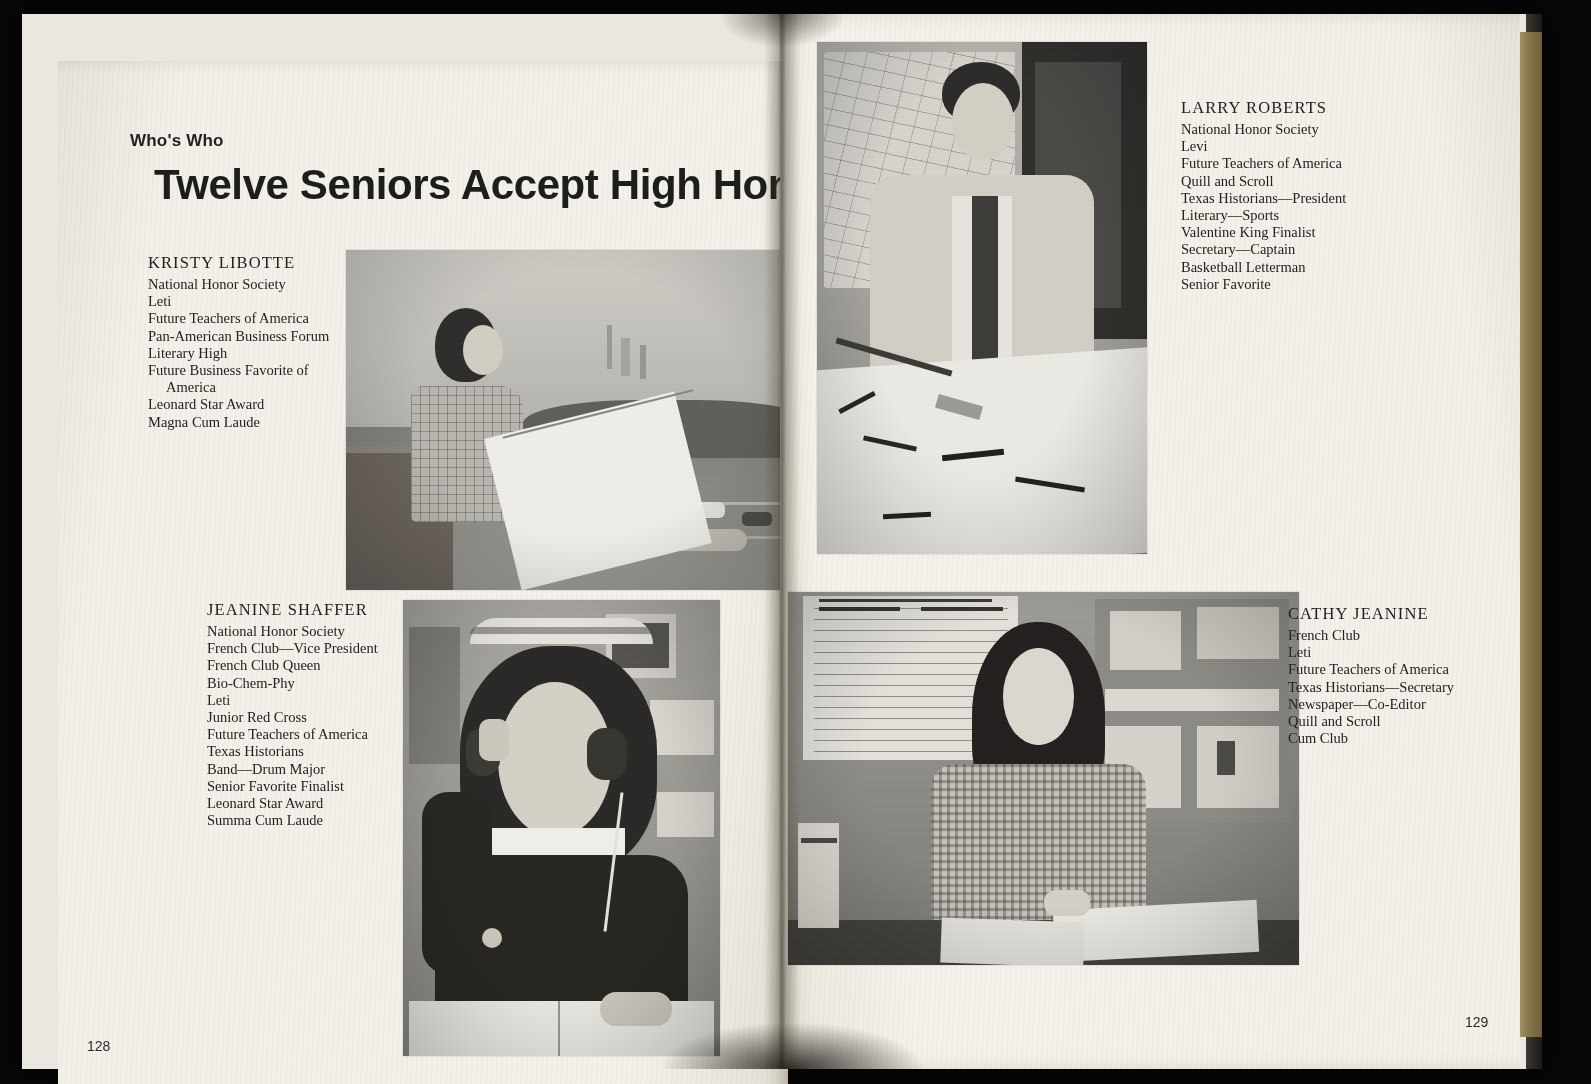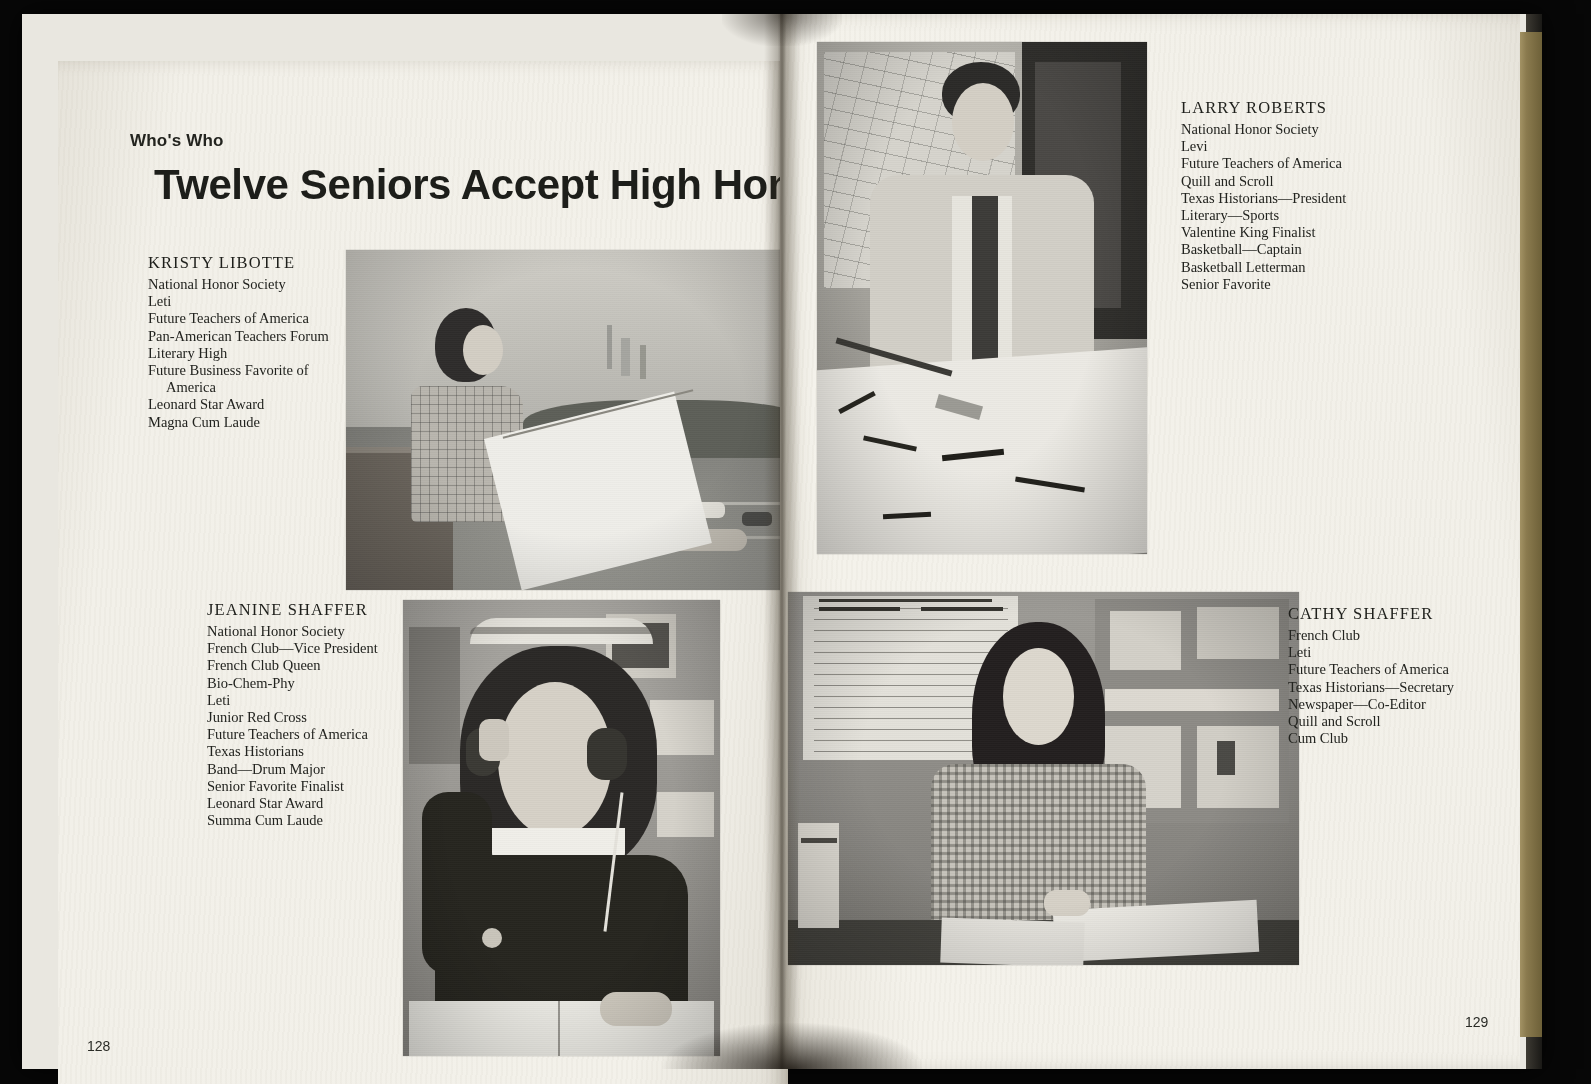--- a/index.html
+++ b/index.html
@@ -214,21 +214,21 @@
 
       <div class="kicker">Who's Who</div>
       <div class="headline">Twelve Seniors Accept High Honors</div>
 
       <div class="entry" id="entry-kristy">
         <div class="entry-name">KRISTY LIBOTTE</div>
         <ul class="entry-list">
           <li>National Honor Society</li>
           <li>Leti</li>
           <li>Future Teachers of America</li>
-          <li>Pan-American Teachers Forum</li>
+          <li>Pan-American Business Forum</li>
           <li>Literary High</li>
           <li>Future Business Favorite of</li>
           <li class="cont">America</li>
           <li>Leonard Star Award</li>
           <li>Magna Cum Laude</li>
         </ul>
       </div>
 
       <div class="photo" id="photo-kristy">
         <div class="ph-sky" style="background:linear-gradient(180deg,#cfcdc6 0%,#b4b3ad 100%);"></div>
@@ -309,21 +309,21 @@
     <div class="entry" id="entry-larry">
       <div class="entry-name">LARRY ROBERTS</div>
       <ul class="entry-list">
         <li>National Honor Society</li>
         <li>Levi</li>
         <li>Future Teachers of America</li>
         <li>Quill and Scroll</li>
         <li>Texas Historians—President</li>
         <li>Literary—Sports</li>
         <li>Valentine King Finalist</li>
-        <li>Basketball—Captain</li>
+        <li>Secretary—Captain</li>
         <li>Basketball Letterman</li>
         <li>Senior Favorite</li>
       </ul>
     </div>
 
     <div class="entry" id="entry-jeanine">
       <div class="entry-name">JEANINE SHAFFER</div>
       <ul class="entry-list">
         <li>National Honor Society</li>
         <li>French Club—Vice President</li>
@@ -415,21 +415,21 @@
 
       <div class="ph-face" style="left:50%;top:80%;width:46px;height:26px;background:#d6d1c7;border-radius:12px;"></div>
 
       <div class="ph-light" style="left:2%;top:62%;width:8%;height:28%;background:#dedbd3;"></div>
       <div class="ph-dark" style="left:2.5%;top:66%;width:7%;height:5px;background:#4b4944;"></div>
       <div class="vign"></div>
       <div class="grain"></div>
     </div>
 
     <div class="entry" id="entry-cathy">
-      <div class="entry-name">CATHY SHAFFER</div>
+      <div class="entry-name">CATHY JEANINE</div>
       <ul class="entry-list">
         <li>French Club</li>
         <li>Leti</li>
         <li>Future Teachers of America</li>
         <li>Texas Historians—Secretary</li>
         <li>Newspaper—Co-Editor</li>
         <li>Quill and Scroll</li>
         <li>Cum Club</li>
       </ul>
     </div>

